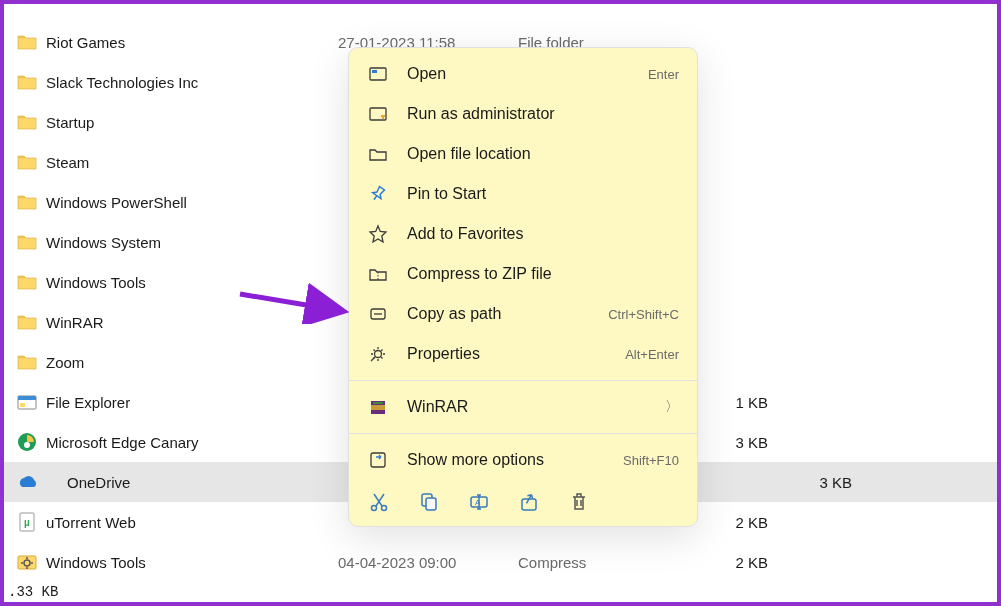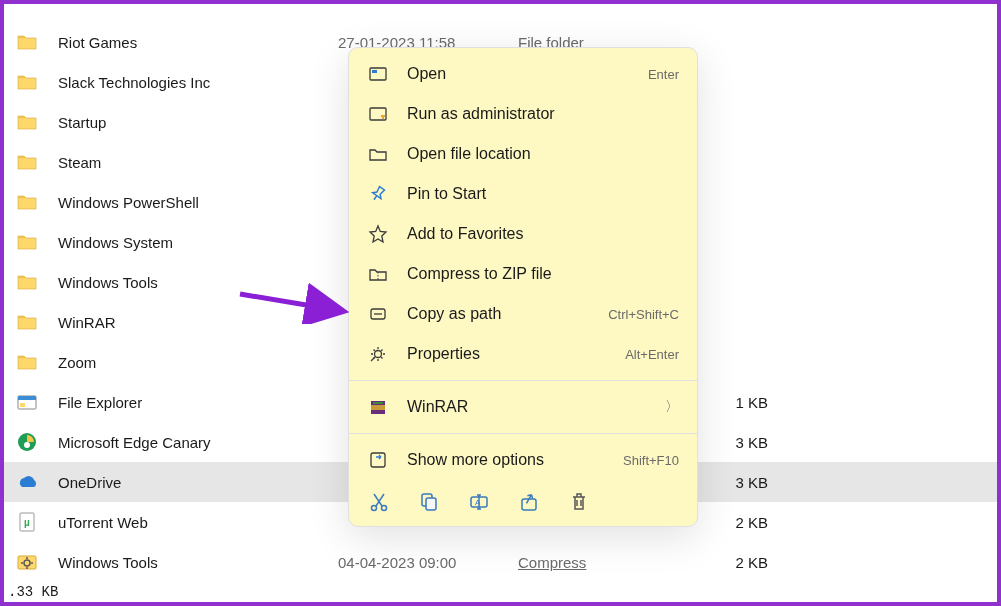--- a/index.html
+++ b/index.html
@@ -1,24 +1,24 @@
 <!DOCTYPE html>
 <html><head>
   <meta charset="utf-8">
   <style>
     * { box-sizing: border-box; margin: 0; padding: 0; font-family: 'Segoe UI', Tahoma, sans-serif; }
     body { width: 1001px; height: 606px; background: #fff; position: relative; overflow: hidden; border: 4px solid #9030cf; }
     
     .file-list { padding-top: 18px; }
     .file-row { display: flex; align-items: center; height: 40px; padding-left: 12px; font-size: 15px; color: #1a1a1a; }
-    .file-row.selected { background: #e6e6e6; }
+    .file-row.selected { background: #e6e6e6; gap: 21px; }
     .file-row .icon { width: 22px; height: 22px; display: inline-flex; align-items: center; justify-content: center; flex-shrink: 0; }
-    .file-row .name { width: 300px; padding-left: 20px; }
+    .file-row .name { width: 300px; padding-left: 8px; }
     .file-row .date { width: 180px; color: #6a6a6a; }
-    .file-row .type { width: 180px; color: #6a6a6a; text-decoration: underline; }
+    .file-row .type { width: 180px; color: #6a6a6a; }
     .file-row .size { width: 70px; text-align: right; color: #1a1a1a; }
     
     .statusbar { position: absolute; bottom: 0; left: 0; font-size: 14px; color: #1a1a1a; padding: 2px 4px; font-family: Liberation Mono, monospace; }
     
     .context-menu { position: absolute; top: 43px; left: 344px; width: 350px; background: #fef9c3; border: 1px solid #e0e0e0; border-radius: 10px; box-shadow: 0 10px 40px rgba(0,0,0,0.12); padding: 6px 0; }
     .menu-item { display: flex; align-items: center; height: 40px; padding: 0 18px; font-size: 16px; color: #1a1a1a; cursor: default; }
     .menu-item .mi-icon { width: 22px; height: 22px; display: inline-flex; align-items: center; justify-content: center; flex-shrink: 0; color: #3a3a3a; }
     .menu-item .mi-label { padding-left: 18px; flex: 1; }
     .menu-item .mi-shortcut { font-size: 13px; color: #6a6a6a; }
     .menu-item .mi-chevron { color: #6a6a6a; font-size: 14px; padding-left: 8px; }

